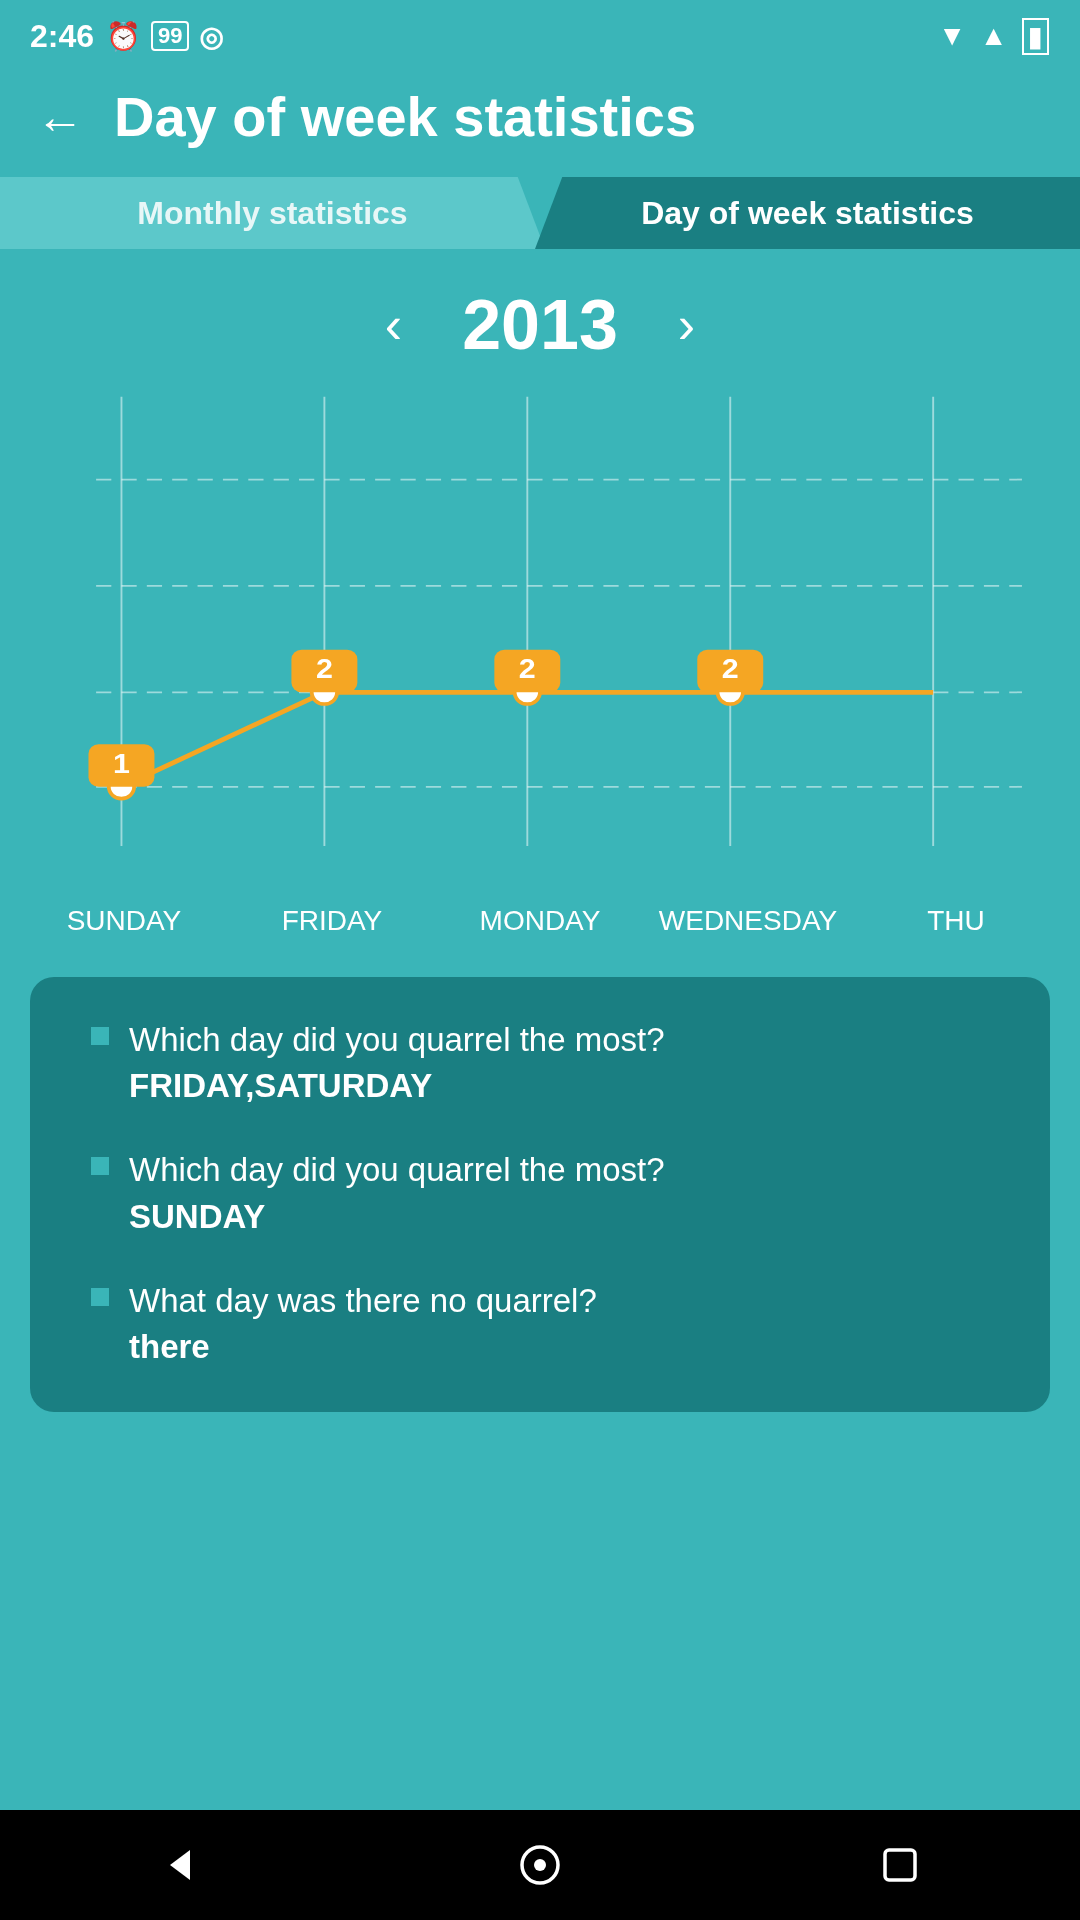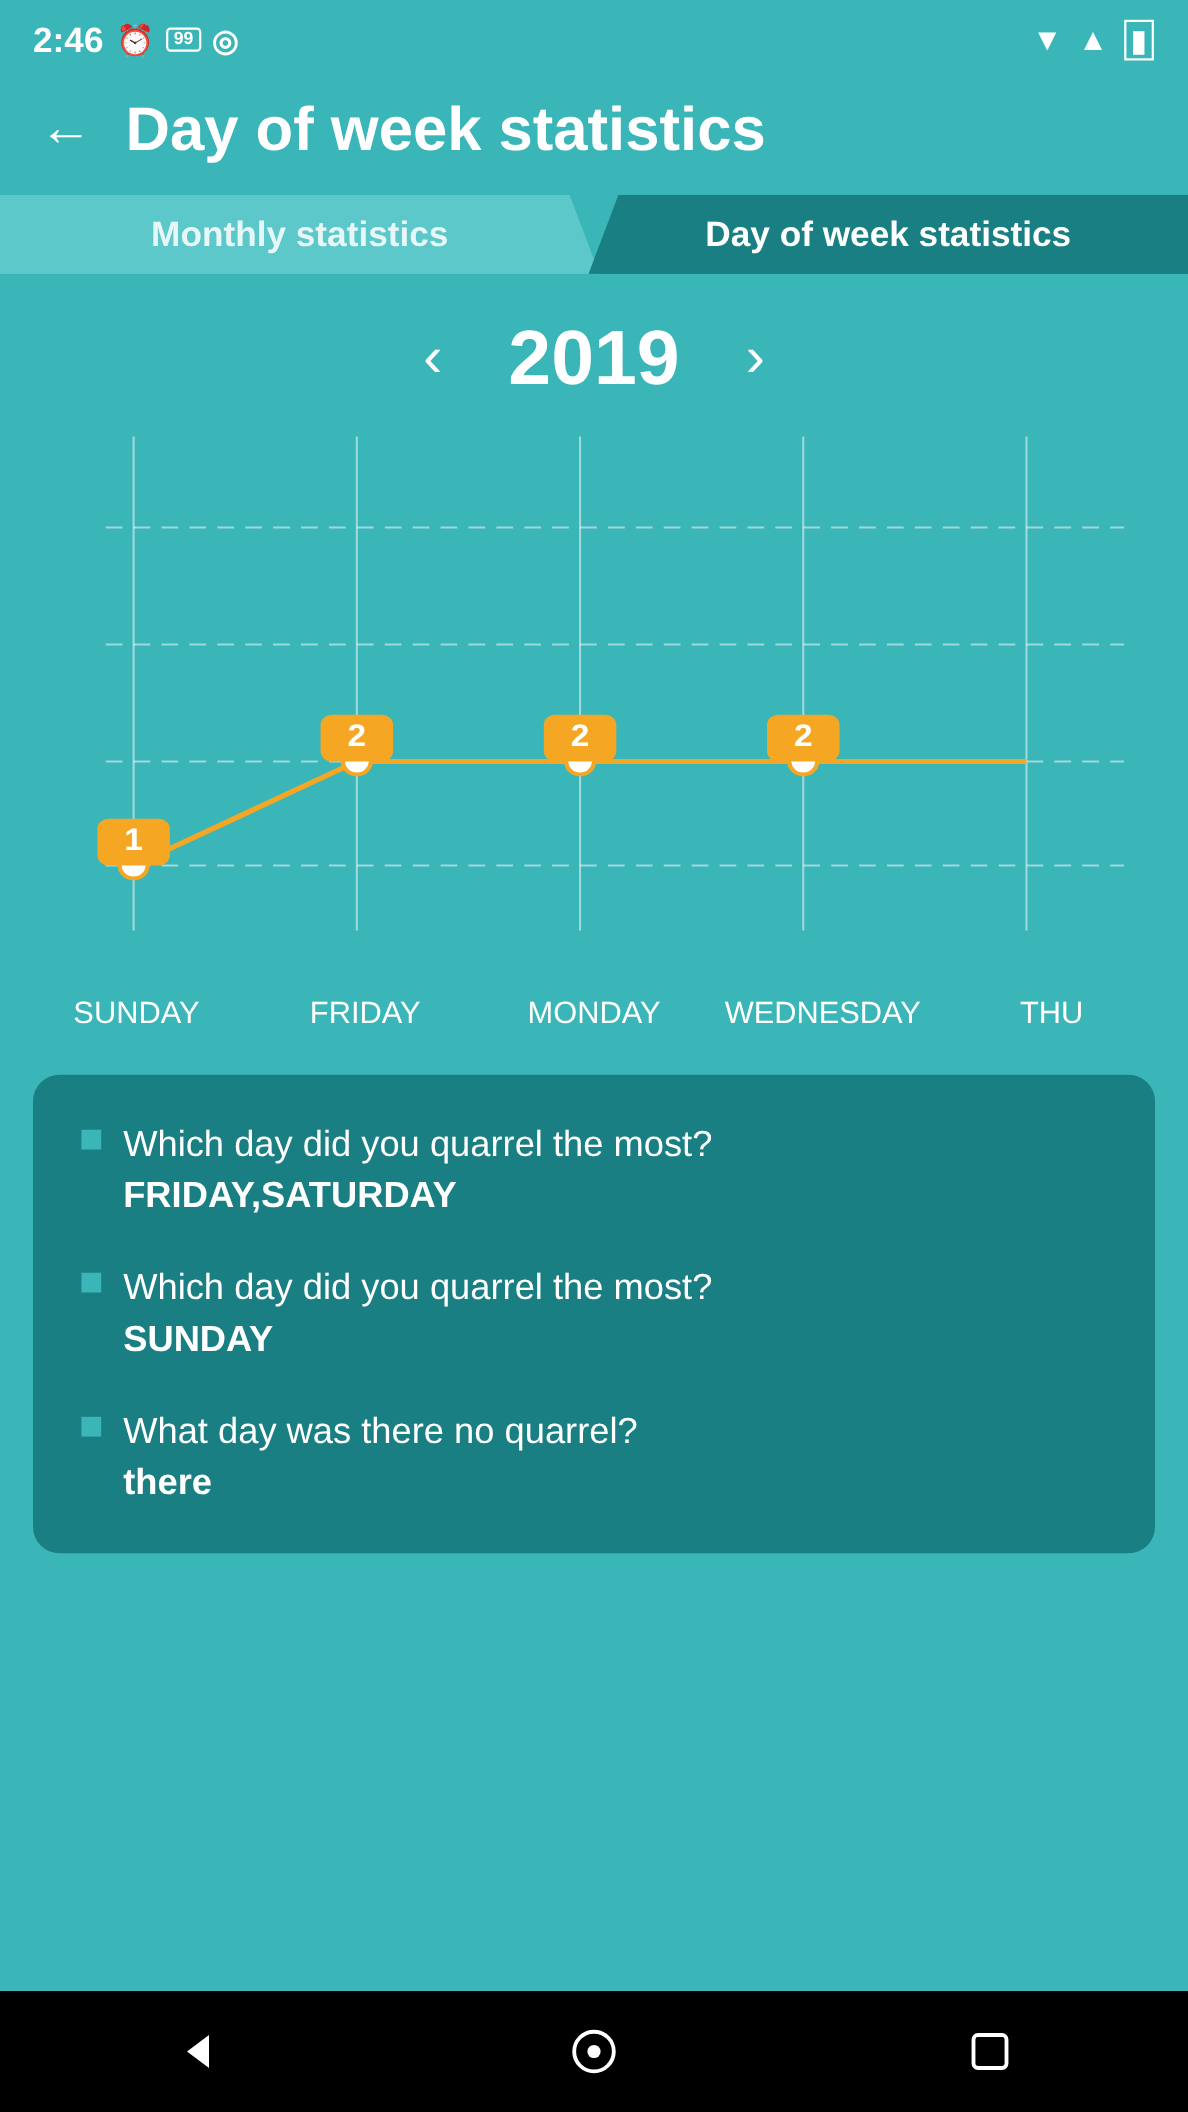--- a/index.html
+++ b/index.html
@@ -132,21 +132,21 @@
       font-weight: 500;
       text-align: center;
       flex: 1;
     }
 
     
     .stats-card {
       background-color: #1a7f82;
       border-radius: 24px;
       margin: 40px 30px;
-      padding: 40px 44px;
+      padding: 40px 61px;
     }
     .stat-item {
       display: flex;
       align-items: flex-start;
       gap: 20px;
       margin-bottom: 38px;
     }
     .stat-item:last-child {
       margin-bottom: 2px;
     }
@@ -188,21 +188,21 @@
     }
   </style>
 </head>
 <body>
 
 <div class="status-bar">
   <div class="status-left">
     <span>2:46</span>
     <div class="status-icons">
       <span style="color:white;font-size:28px;">⏰</span>
-      <span style="color:white;font-size:16px;border:2px solid white;padding:0 5px;border-radius:4px;">99</span>
+      <span style="color:white;font-size:22px;border:2px solid white;padding:0 5px;border-radius:4px;">99</span>
       <span style="color:white;font-size:28px;">◎</span>
     </div>
   </div>
   <div class="status-right">
     <span style="color:white;font-size:28px;">▼</span>
     <span style="color:white;font-size:28px;">▲</span>
     <span style="color:white;font-size:28px;border:2px solid white;padding:0 4px;">▮</span>
   </div>
 </div>
 
@@ -215,21 +215,21 @@
   <div class="tab tab-inactive">
     <span>Monthly statistics</span>
   </div>
   <div class="tab tab-active">
     <span>Day of week statistics</span>
   </div>
 </div>
 
 <div class="year-nav">
   <span class="year-arrow">‹</span>
-  <span class="year-label">2019</span>
+  <span class="year-label">2013</span>
   <span class="year-arrow">›</span>
 </div>
 
 <div class="chart-container">
   <svg class="chart-svg" viewBox="0 0 820 440" preserveAspectRatio="none">
 
     <line x1="80" y1="10" x2="80" y2="390" stroke="rgba(255,255,255,0.5)" stroke-width="1.5"></line>
     <line x1="240" y1="10" x2="240" y2="390" stroke="rgba(255,255,255,0.5)" stroke-width="1.5"></line>
     <line x1="400" y1="10" x2="400" y2="390" stroke="rgba(255,255,255,0.5)" stroke-width="1.5"></line>
     <line x1="560" y1="10" x2="560" y2="390" stroke="rgba(255,255,255,0.5)" stroke-width="1.5"></line>

